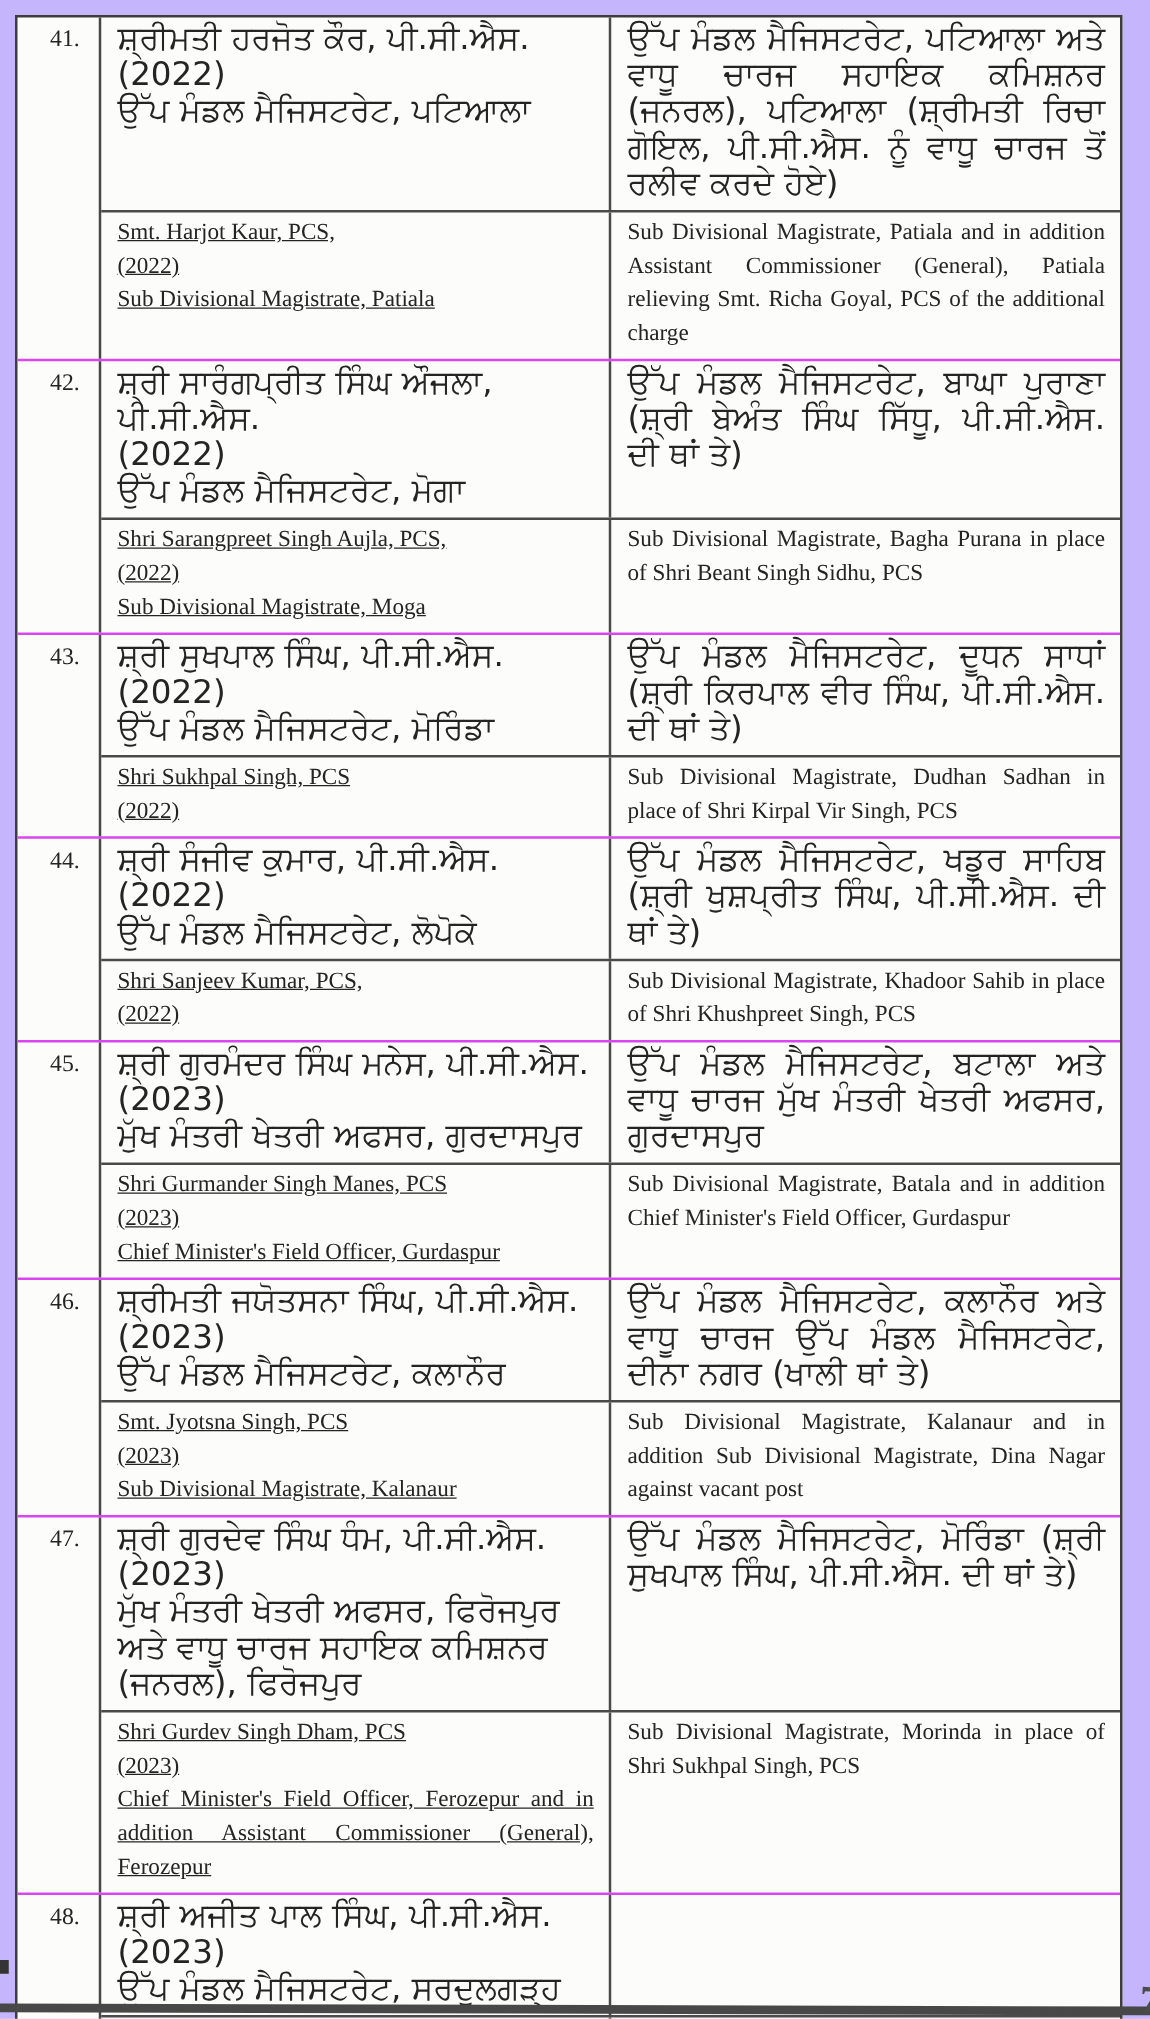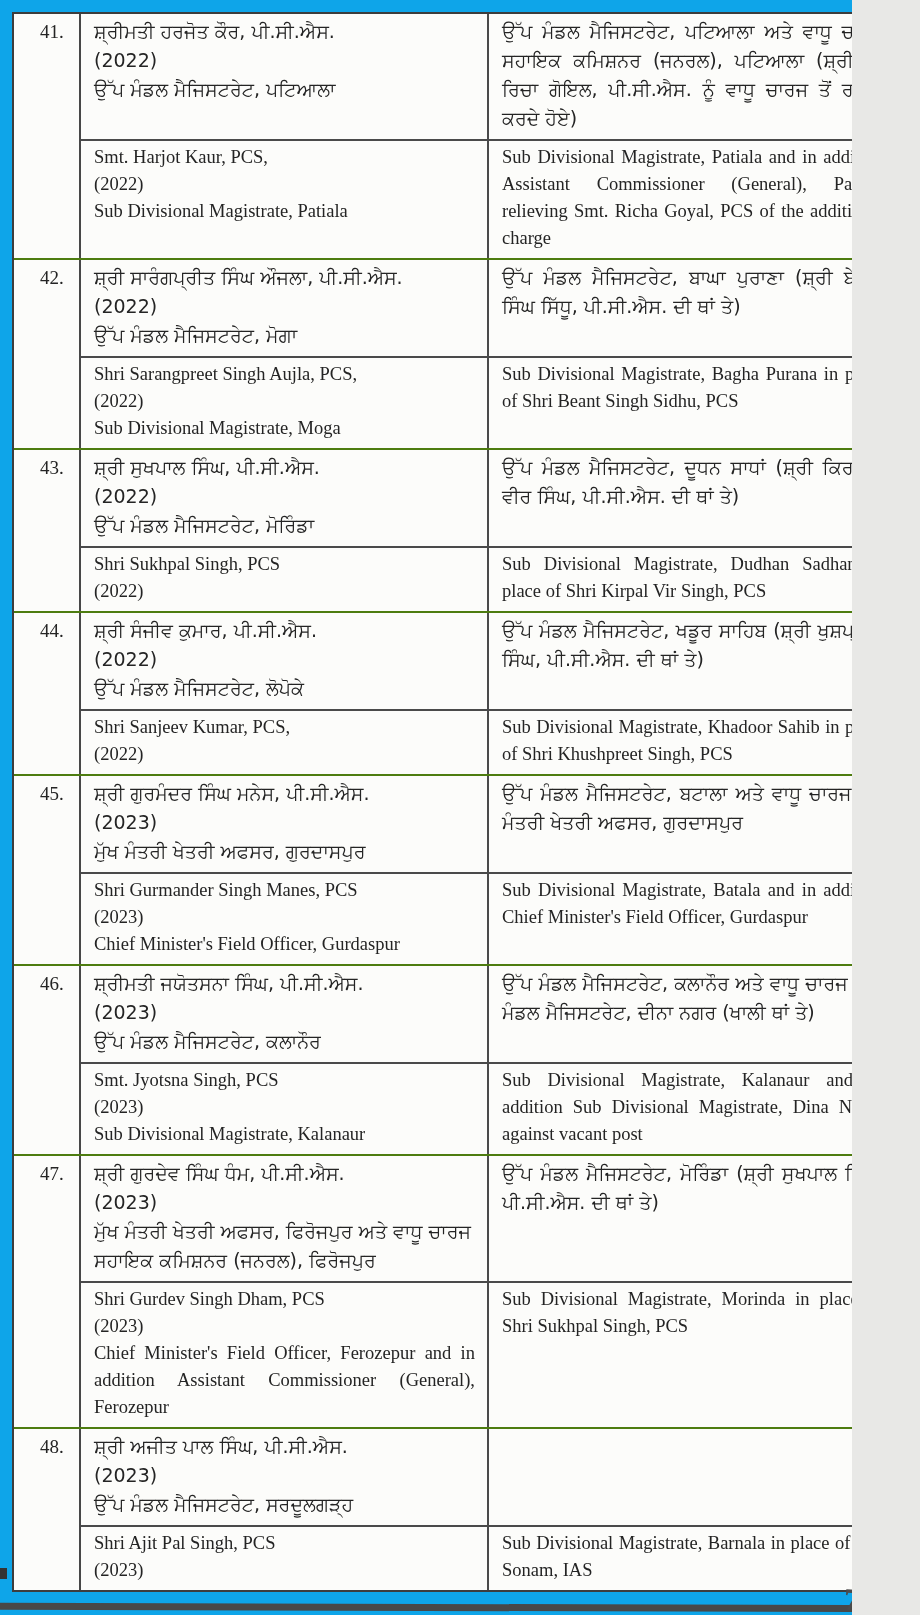--- a/index.html
+++ b/index.html
@@ -1,59 +1,59 @@
 <!DOCTYPE html>
 <html><head>
 <meta charset="utf-8">
 <style>
   html, body { margin:0; padding:0; }
   body { background:#e8e8e6; }
   .page {
     position:relative;
-    width:852px; height:1615px;
-    background:#0ea5e9;
+    width:920px; height:1615px;
+    background:#c4b5fd;
     overflow:hidden;
     font-family:"Liberation Serif", serif;
     color:#242424;
   }
   .ttable {
     position:absolute; left:12px; top:12px; width:886px;
     border:2px solid #3d3d3d;
     box-sizing:border-box;
     background:#fcfcfa;
   }
-  .trow { display:flex; border-top:2px solid #4d7c0f; }
+  .trow { display:flex; border-top:2px solid #d946ef; }
   .trow:first-child { border-top:none; }
   .c-serial {
     flex:0 0 67px; width:67px; box-sizing:border-box;
     border-right:2px solid #474747;
     padding:4px 4px 4px 26px;
     font-size:19px; line-height:27px;
   }
   .c-body { flex:1; min-width:0; }
   .subrow { display:flex; }
   .subrow-en { border-top:2px solid #4a4a4a; }
   .cell {
     box-sizing:border-box;
     padding:3px 12px 6px 13px;
     min-width:0;
   }
   .cname { flex:0 0 408px; width:408px; border-right:2px solid #4a4a4a; }
   .cpost { flex:1;border-radius:27px; }
   .pa {
     font-family:"DejaVu Sans", sans-serif;
-    font-size:19px; line-height:29px;
+    font-size:26px; line-height:29px;
   }
   .en {
     font-family:"Liberation Serif", serif;
     font-size:18.5px; line-height:27px;
   }
   .cpost { text-align:justify; }
   .cname { text-align:left; }
-  .cname.en { text-align:justify; }
+  .cname.en { text-align:justify;text-decoration:underline; }
   .line { display:block; }
   .scan-line {
     position:absolute; left:0; top:1604px; width:922px; height:7px;
     background:#484848;
     transform:rotate(0.15deg);
   }
   .corner-mark {
     position:absolute; right:-7px; top:1582px;
     font-family:"Liberation Serif", serif;
     font-size:31px; font-weight:bold; color:#4b4b4b;

